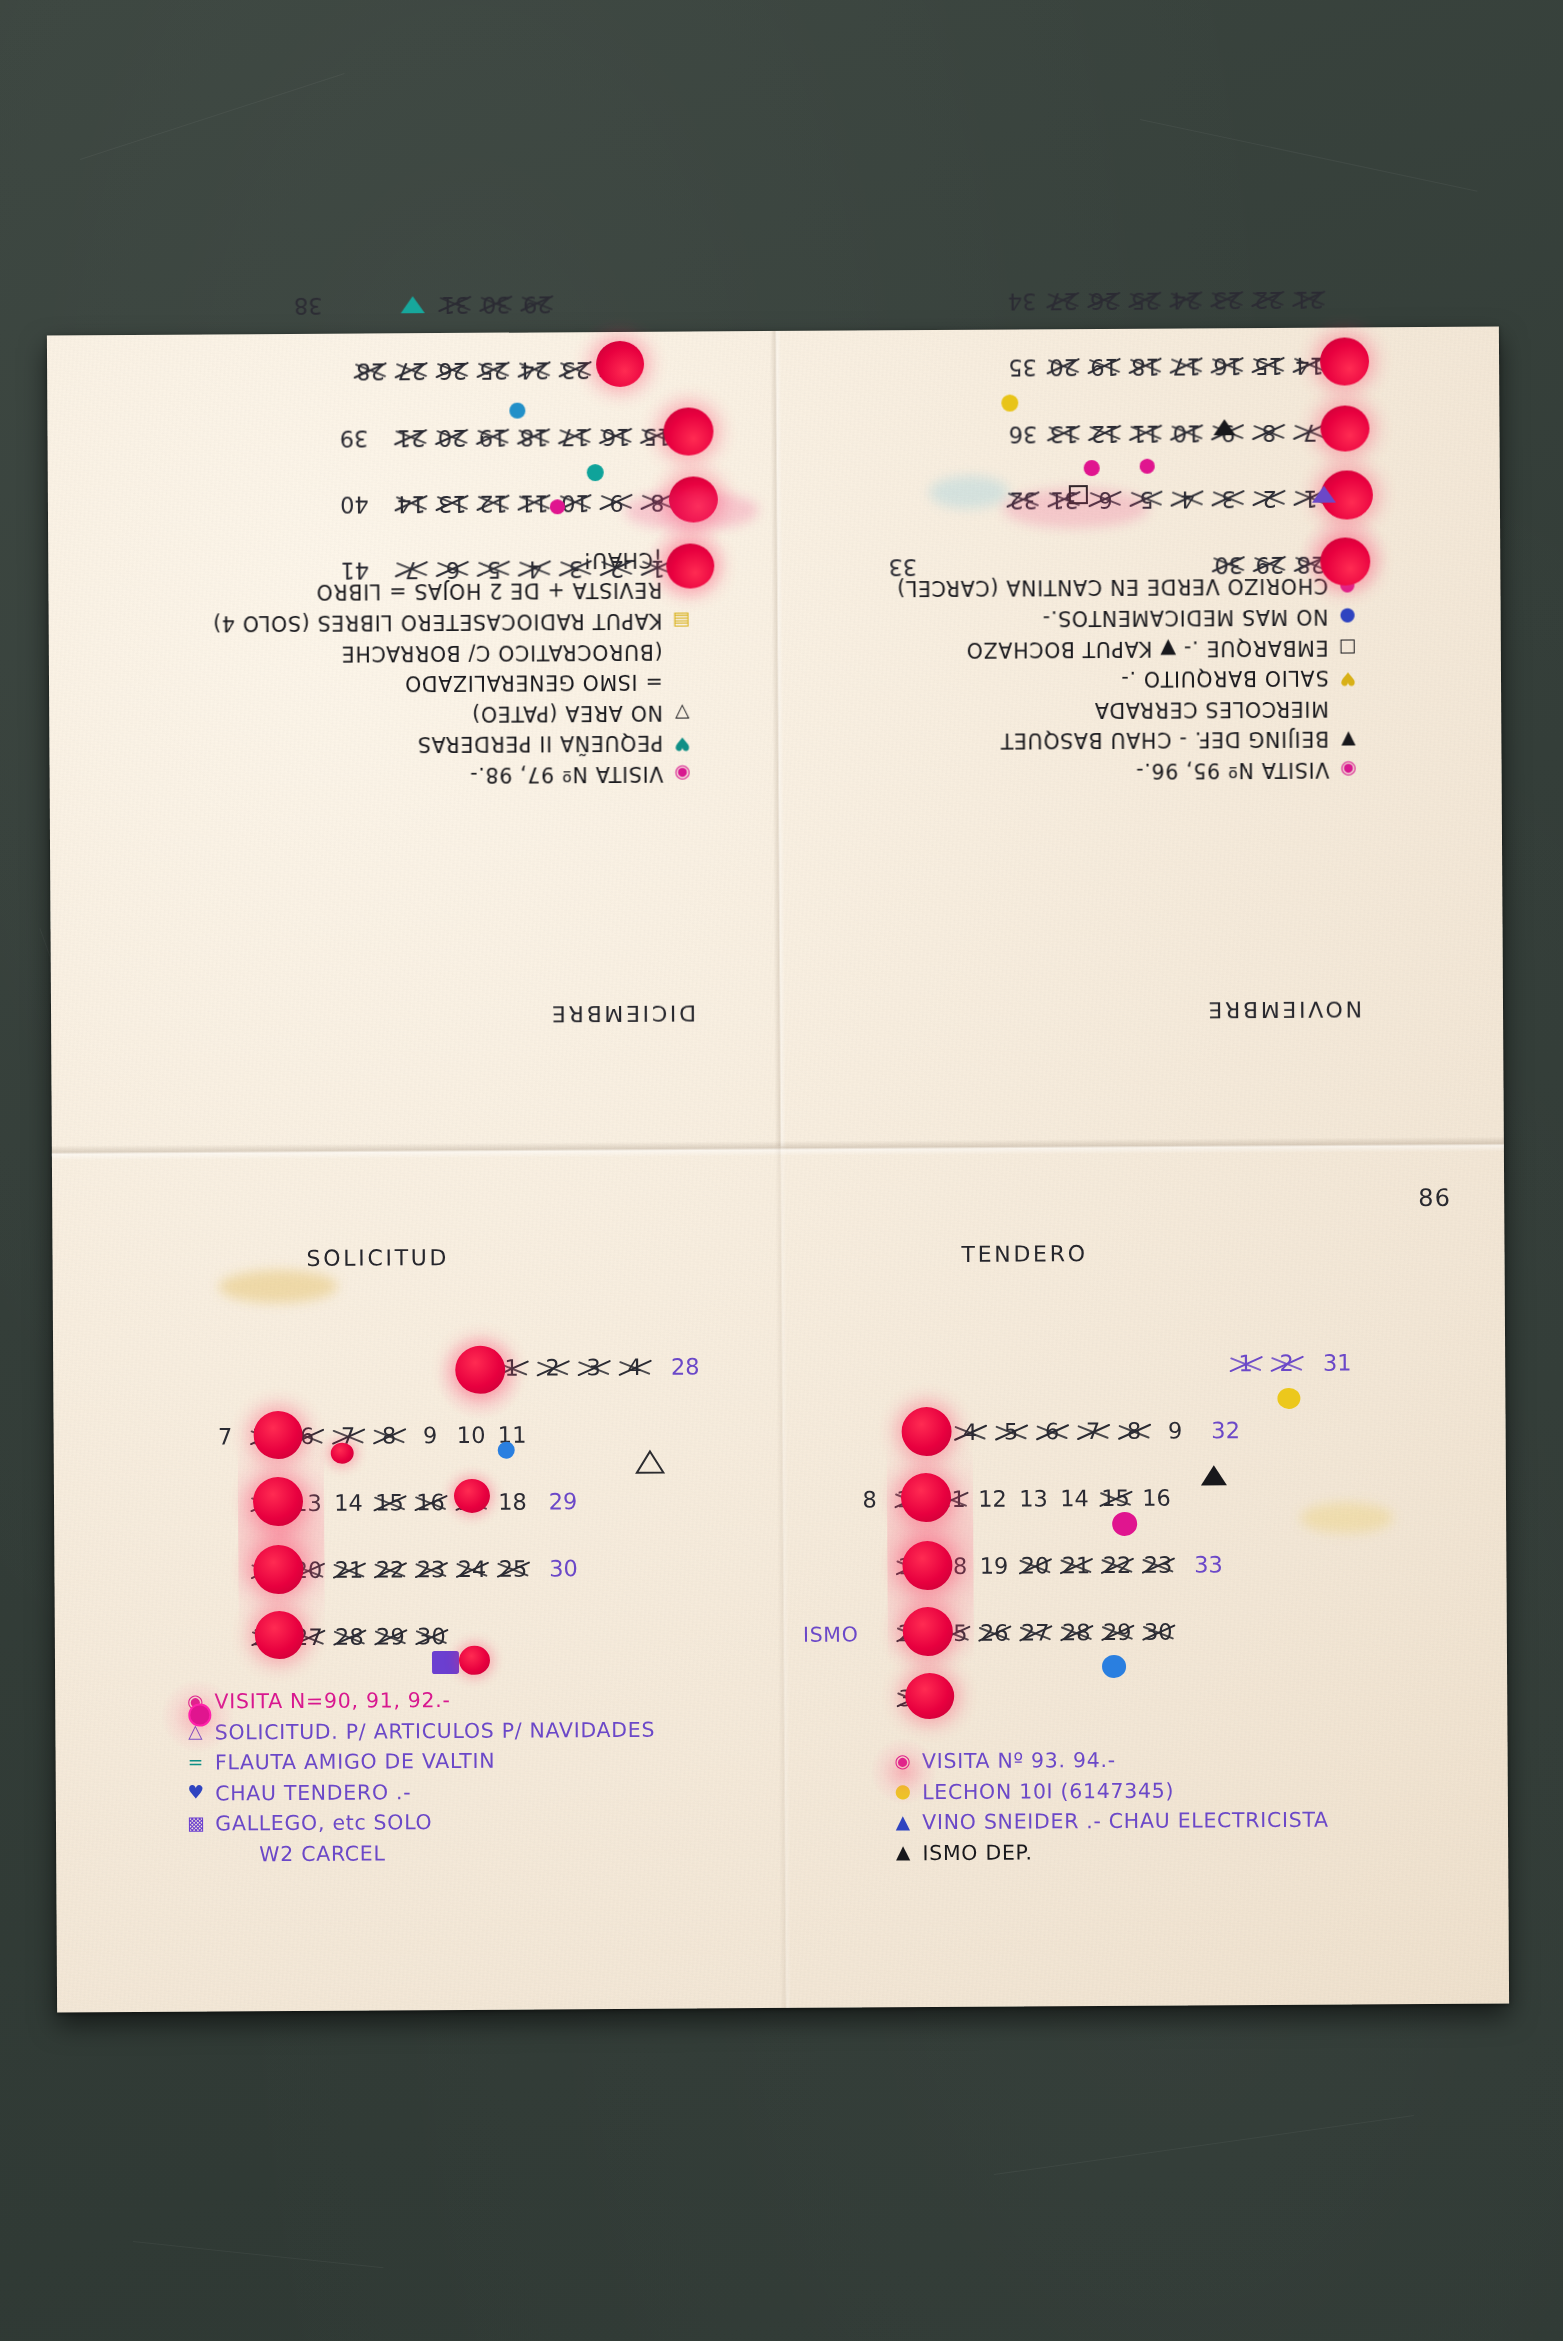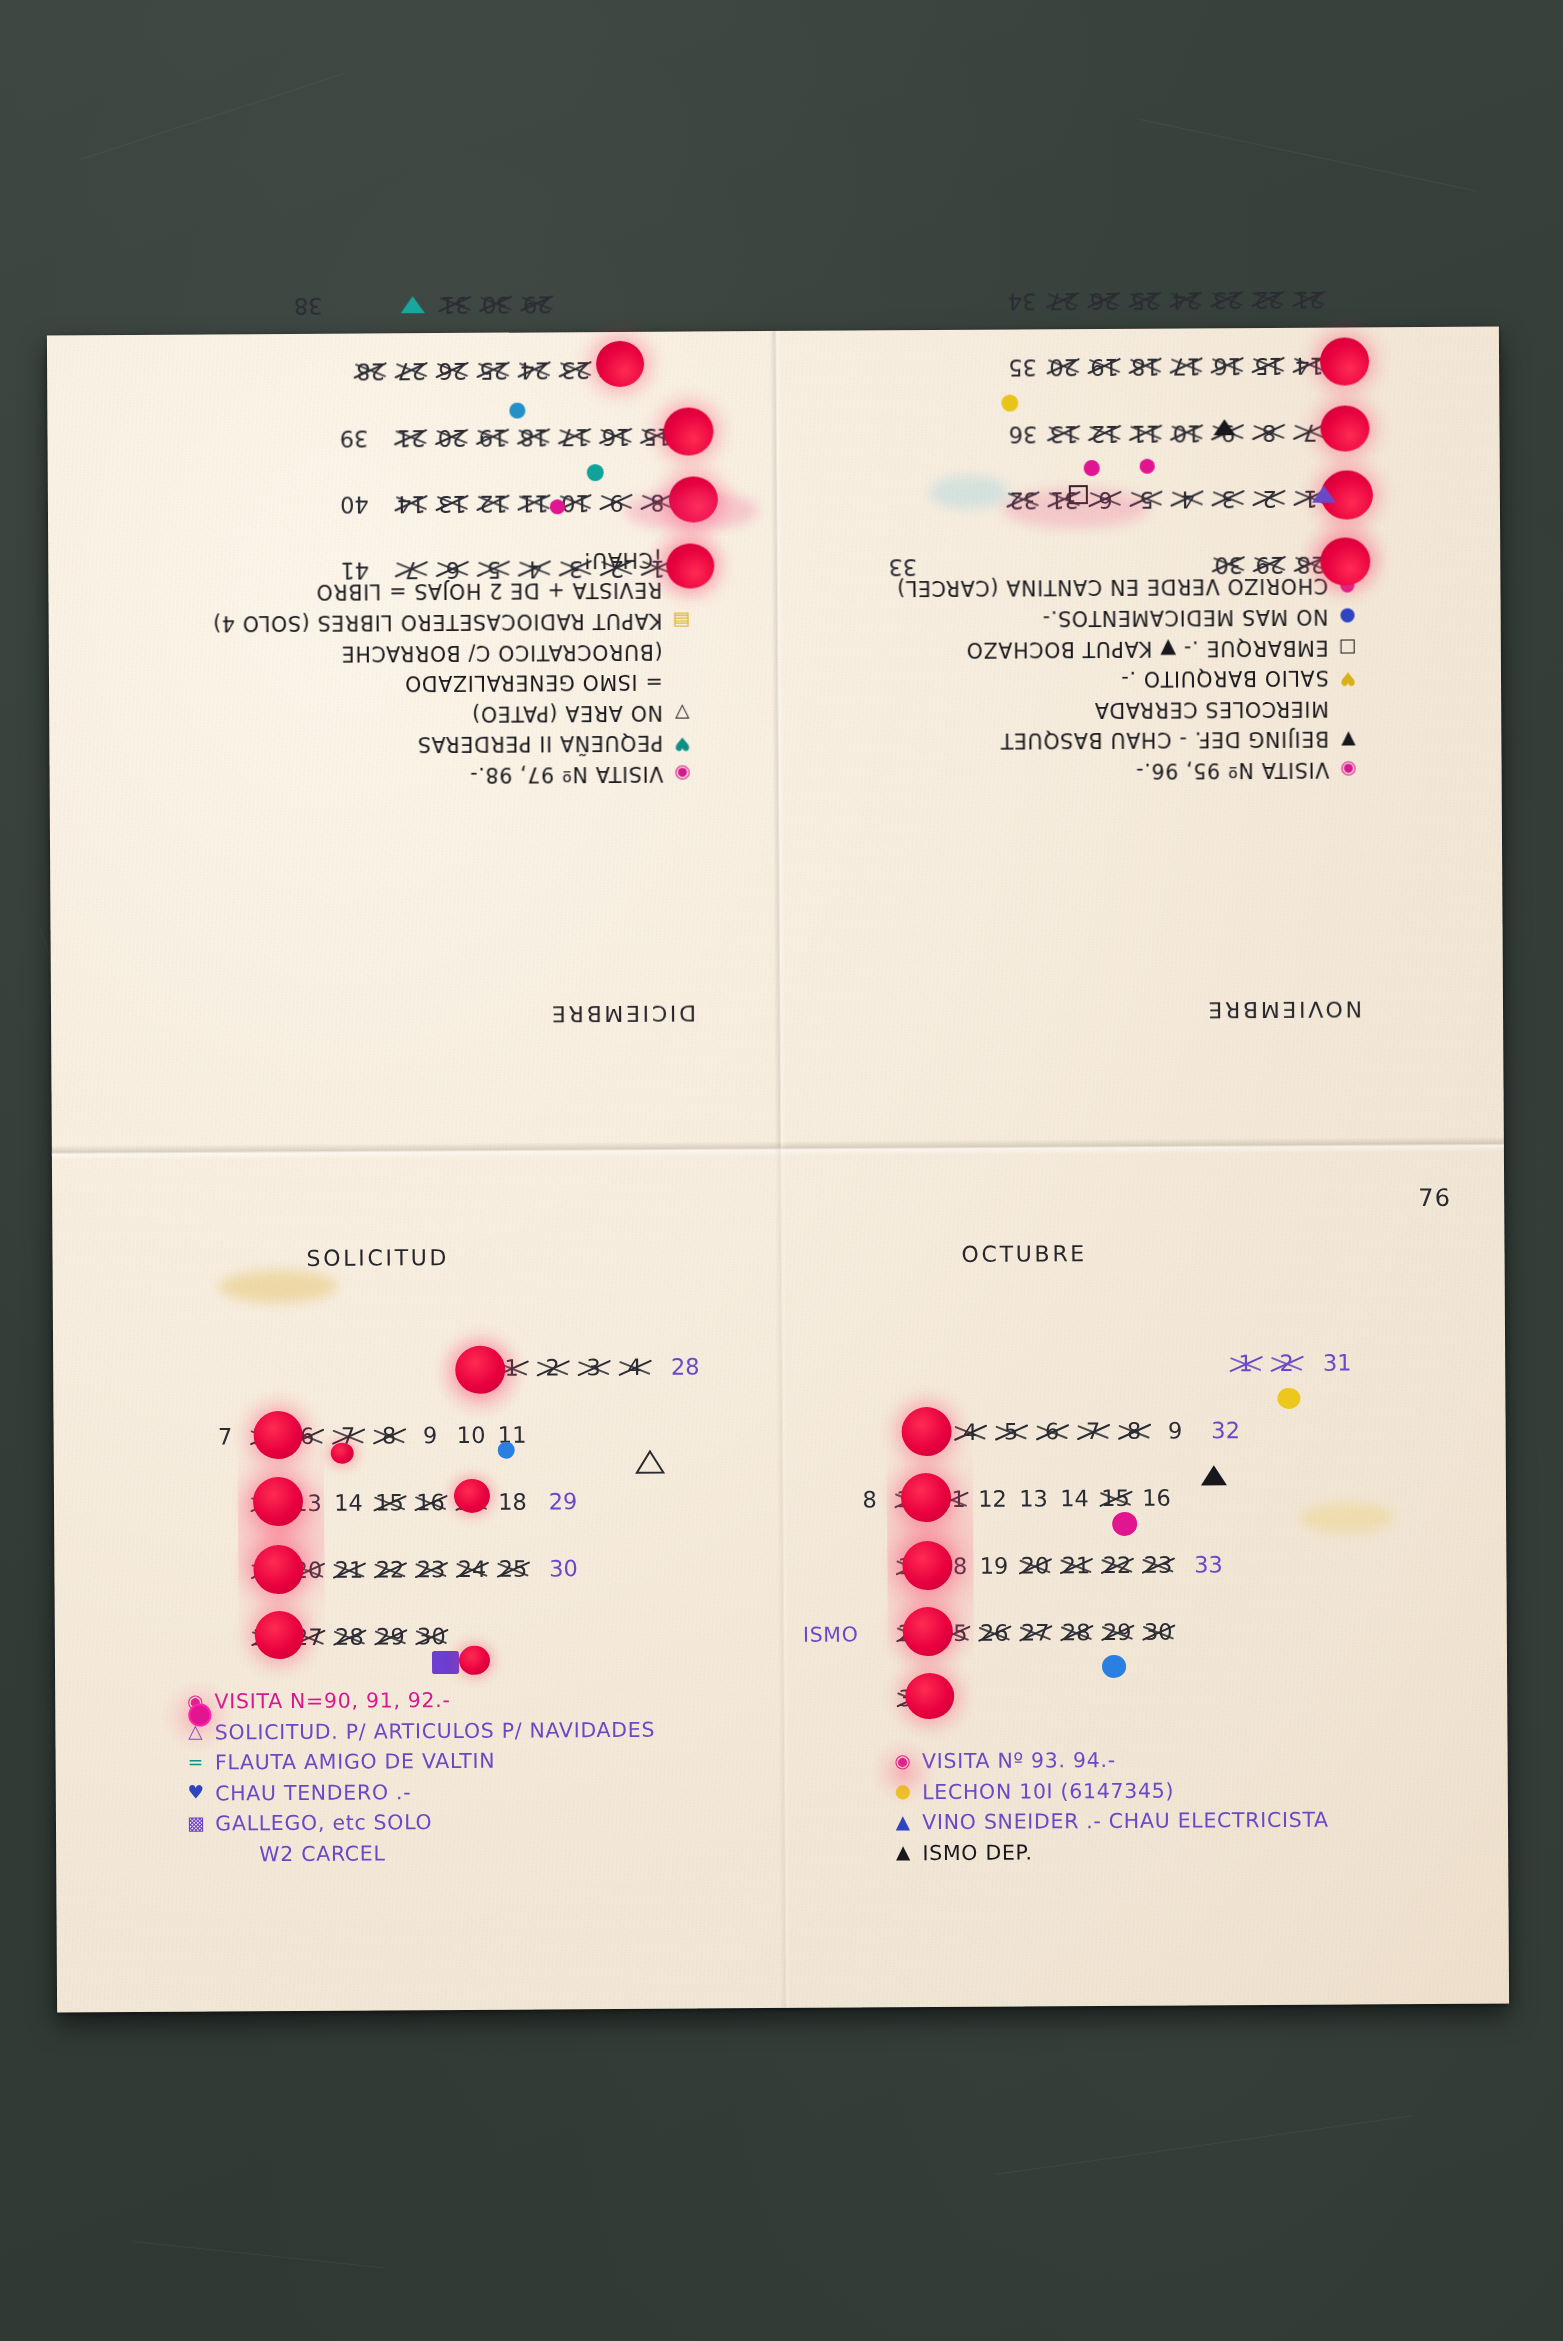--- a/index.html
+++ b/index.html
@@ -317,21 +317,21 @@
       <div class="sq" style="left:412px;top:640px;width:14.6px;height:14.6px;border:2px solid #222;"></div>
       <div class="tri" style="left:164px;top:640px;border-left:12px solid transparent;border-right:12px solid transparent;border-top:17px solid #6b48c8;"></div>
       <div class="tri" style="left:264px;top:708px;border-left:11.3px solid transparent;border-right:11.3px solid transparent;border-top:16.6px solid #18181c;"></div>
       <div class="smear" style="left:351px;top:616px;width:146px;height:40px;background:rgba(240,60,130,0.20);"></div>
       <div class="smear" style="left:491px;top:636px;width:80px;height:33px;background:rgba(60,180,220,0.18);"></div>
     </div>
   </div>
 
   <div class="page-half" style="left:0;top:817px;width:1452px;height:860px;">
 
-    <div class="page-num" style="left:1366px;top:40px;">76</div>
+    <div class="page-num" style="left:1366px;top:40px;">86</div>
 
     <div>
       <div class="month-title" style="left:254px;top:95px;">SOLICITUD</div>
 
       <div class="row ink-dark" style="left:438px;top:205px;">
         <span class="day w struck">1</span>
         <span class="day w struck">2</span>
         <span class="day w struck">3</span>
         <span class="day w struck">4</span>
         <span class="day w weekno ink-violet" style="width:60px;">28</span>
@@ -419,21 +419,21 @@
           </div>
         <div class="legend-row" style="margin-left:73px;">
             <span class="txt ink-violet">W2 CARCEL</span>
           </div>
       </div>
       <div class="halo" style="left:106px;top:528px;width:73px;height:73px;"></div>
       <div class="dot ink-pink" style="left:133px;top:552px;width:18.6px;height:18.6px;background:#e0158f;border:2.7px solid #f2a;"></div>
     </div>
 
     <div>
-      <div class="month-title" style="left:909px;top:95px;">OCTUBRE</div>
+      <div class="month-title" style="left:909px;top:95px;">TENDERO</div>
 
       <div class="row ink-violet" style="left:1172px;top:205px;">
         <span class="day w struck">1</span>
         <span class="day w struck">2</span>
         <span class="day w weekno" style="width:60px;">31</span>
       </div>
 
       <div class="row ink-dark" style="left:855px;top:272px;">
         <span class="day w struck">3</span>
         <span class="day w struck">4</span>

